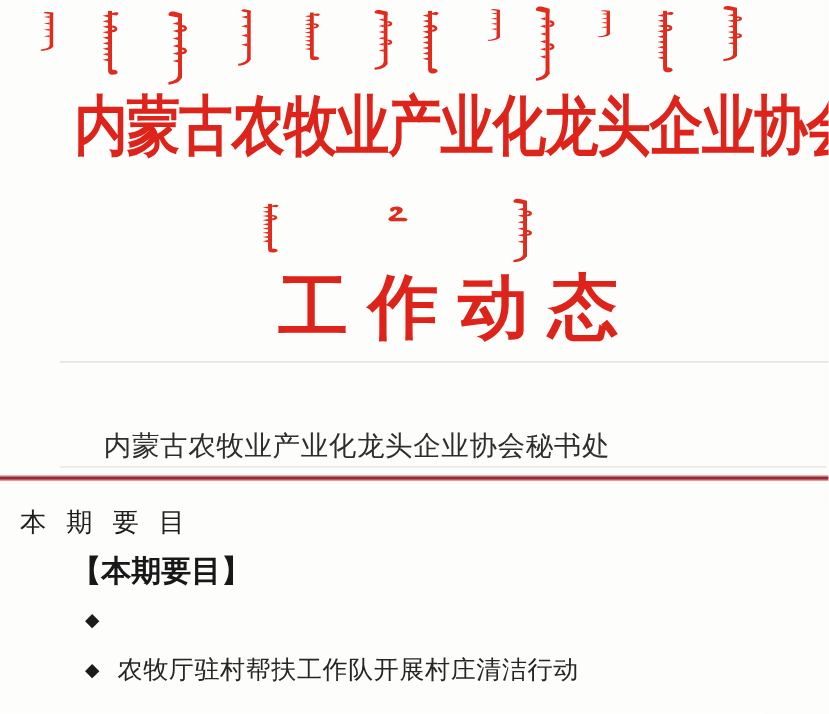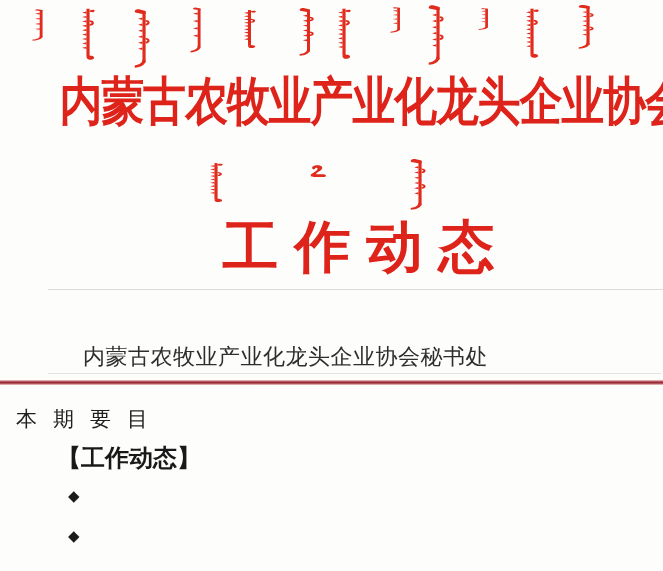--- a/index.html
+++ b/index.html
@@ -201,23 +201,24 @@
 
   <div class="meta-row">
     <span>内蒙古农牧业产业化龙头企业协会秘书处</span>
   </div>
 
   <div class="faint-line two"></div>
   <div class="red-rule"></div>
 
   <div class="contents-title">本期要目</div>
 
-  <div class="category-heading">【工作动态】</div>
+  <div class="category-heading">【本期要目】</div>
 
   <div class="bullet-row first">
     <span class="diamond">◆</span>
   </div>
 
   <div class="bullet-row second">
     <span class="diamond">◆</span>
+    <span>农牧厅驻村帮扶工作队开展村庄清洁行动</span>
   </div>
 
 </div>
 
 </body></html>

